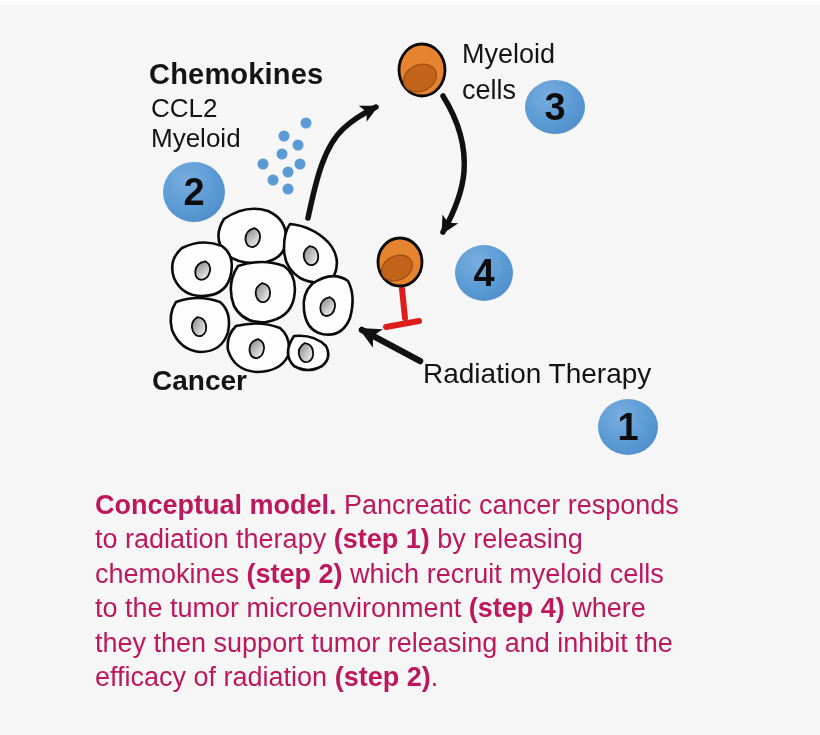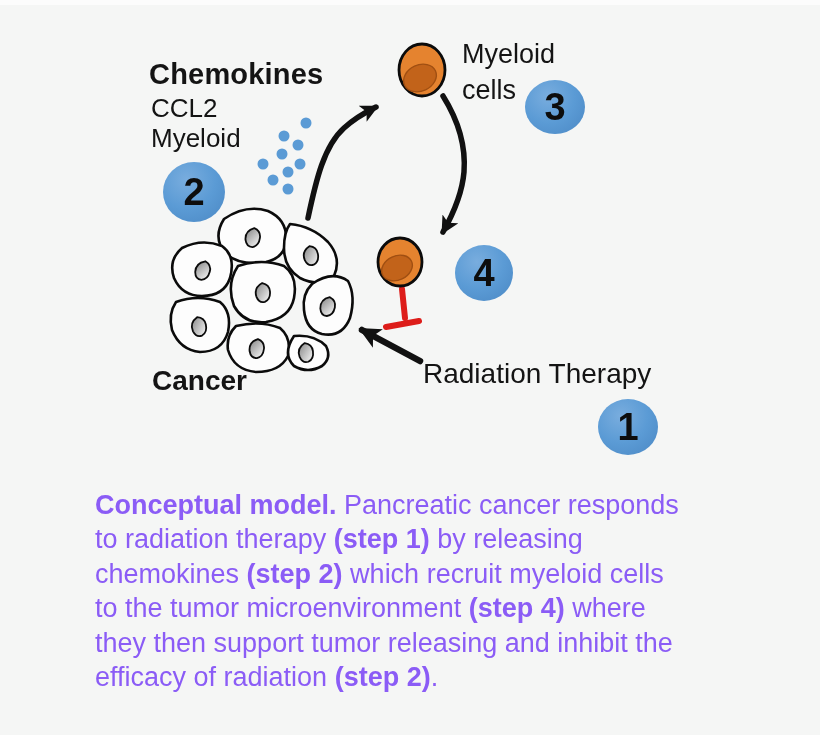--- a/index.html
+++ b/index.html
@@ -28,21 +28,21 @@
     font-size:38px;font-weight:bold;color:#0d0d0d;
     background:radial-gradient(circle at 38% 30%, #79add e 0%, #5b9bd5 50%, #4a87c3 100%);
     background:radial-gradient(circle at 38% 30%, #79adde 0%, #5b9bd5 50%, #4a87c3 100%);
   }
   .circle-1{left:598px;top:399px;width:60px;height:56px;}
   .circle-2{left:163px;top:162px;width:62px;height:60px;}
   .circle-3{left:525px;top:80px;width:60px;height:54px;}
   .circle-4{left:455px;top:245px;width:58px;height:56px;}
   .caption{
     position:absolute;left:95px;top:488px;width:690px;
-    font-size:27px;line-height:34.4px;color:#8b5cf6;
+    font-size:27px;line-height:34.4px;color:#be185d;
   }
   .cap-line{white-space:nowrap;}
   .cap-line .b{font-weight:bold;}
 </style>
 </head>
 <body>
 
 <div class="top-strip"></div>
 
 <div class="stage">

